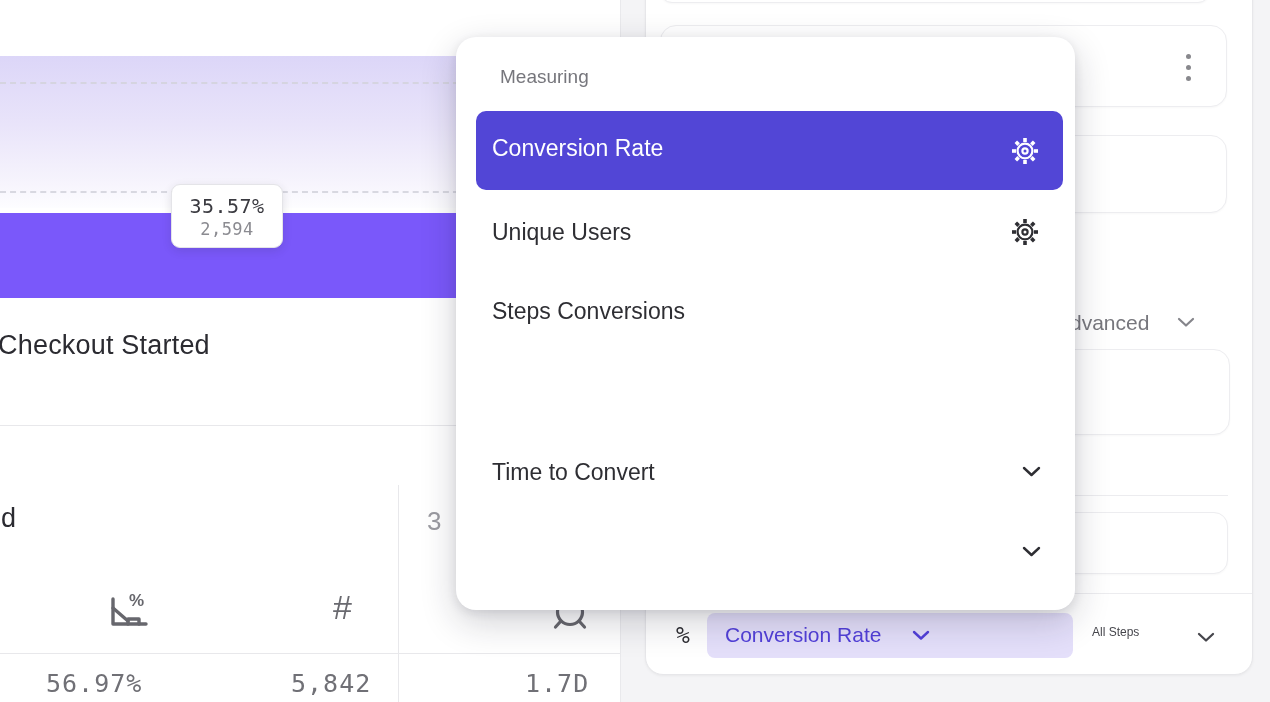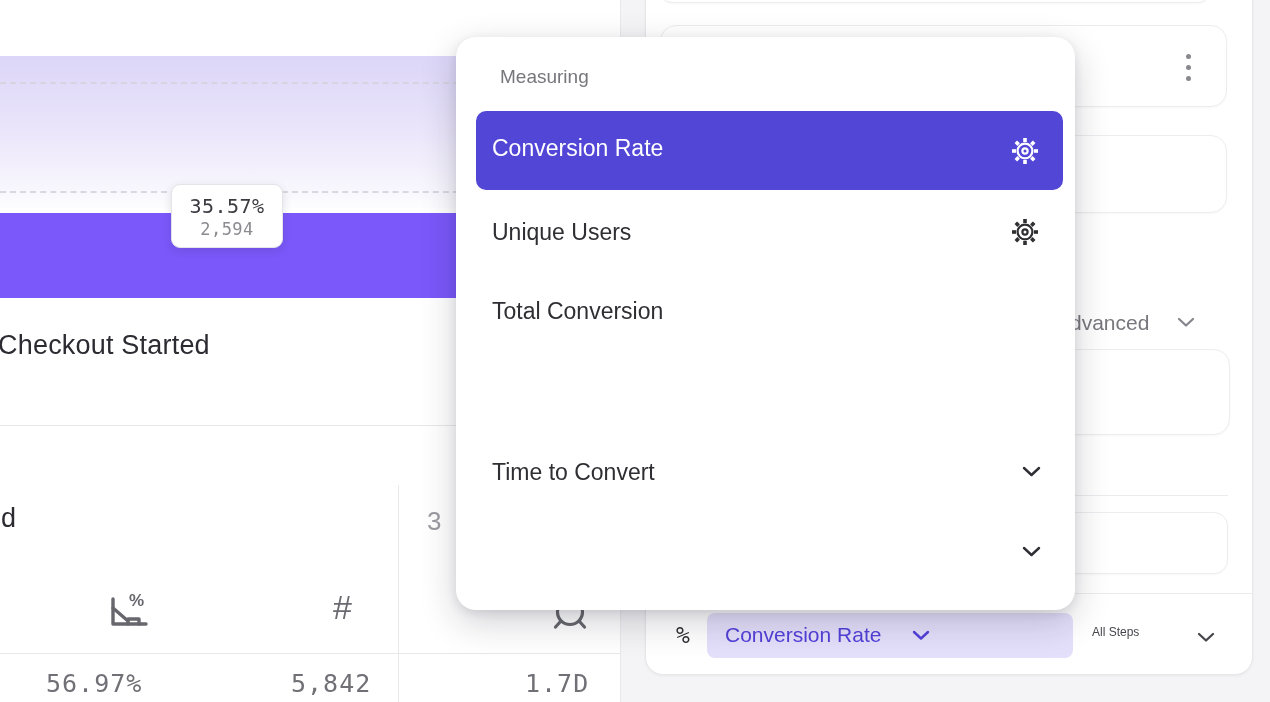--- a/index.html
+++ b/index.html
@@ -174,21 +174,21 @@
         <rect x="12.2" y="23" width="3.6" height="4"></rect>
       <rect x="1" y="12.2" width="4" height="3.6"></rect>
         <rect x="23" y="12.2" width="4" height="3.6"></rect>
       <rect x="12.2" y="1" width="3.6" height="4" transform="rotate(45 14 14)"></rect>
       <rect x="12.2" y="23" width="3.6" height="4" transform="rotate(45 14 14)"></rect>
       <rect x="1" y="12.2" width="4" height="3.6" transform="rotate(45 14 14)"></rect>
       <rect x="23" y="12.2" width="4" height="3.6" transform="rotate(45 14 14)"></rect>
     </g>
   </svg>
 
-  <div id="it2" class="abs dd-item">Total Conversion</div>
+  <div id="it2" class="abs dd-item">Steps Conversions</div>
 
   <div id="it4" class="abs dd-item">Time to Convert</div>
   <svg class="abs ic" style="left:1022px;top:466px" width="19" height="12" viewBox="0 0 19 12">
     <polyline points="2,2 9.5,9 17,2" fill="none" stroke="#2e2e33" stroke-width="2.4" stroke-linecap="round" stroke-linejoin="round"></polyline>
   </svg>
 
   <svg class="abs ic" style="left:1022px;top:546px" width="19" height="12" viewBox="0 0 19 12">
     <polyline points="2,2 9.5,9 17,2" fill="none" stroke="#2e2e33" stroke-width="2.4" stroke-linecap="round" stroke-linejoin="round"></polyline>
   </svg>
 

